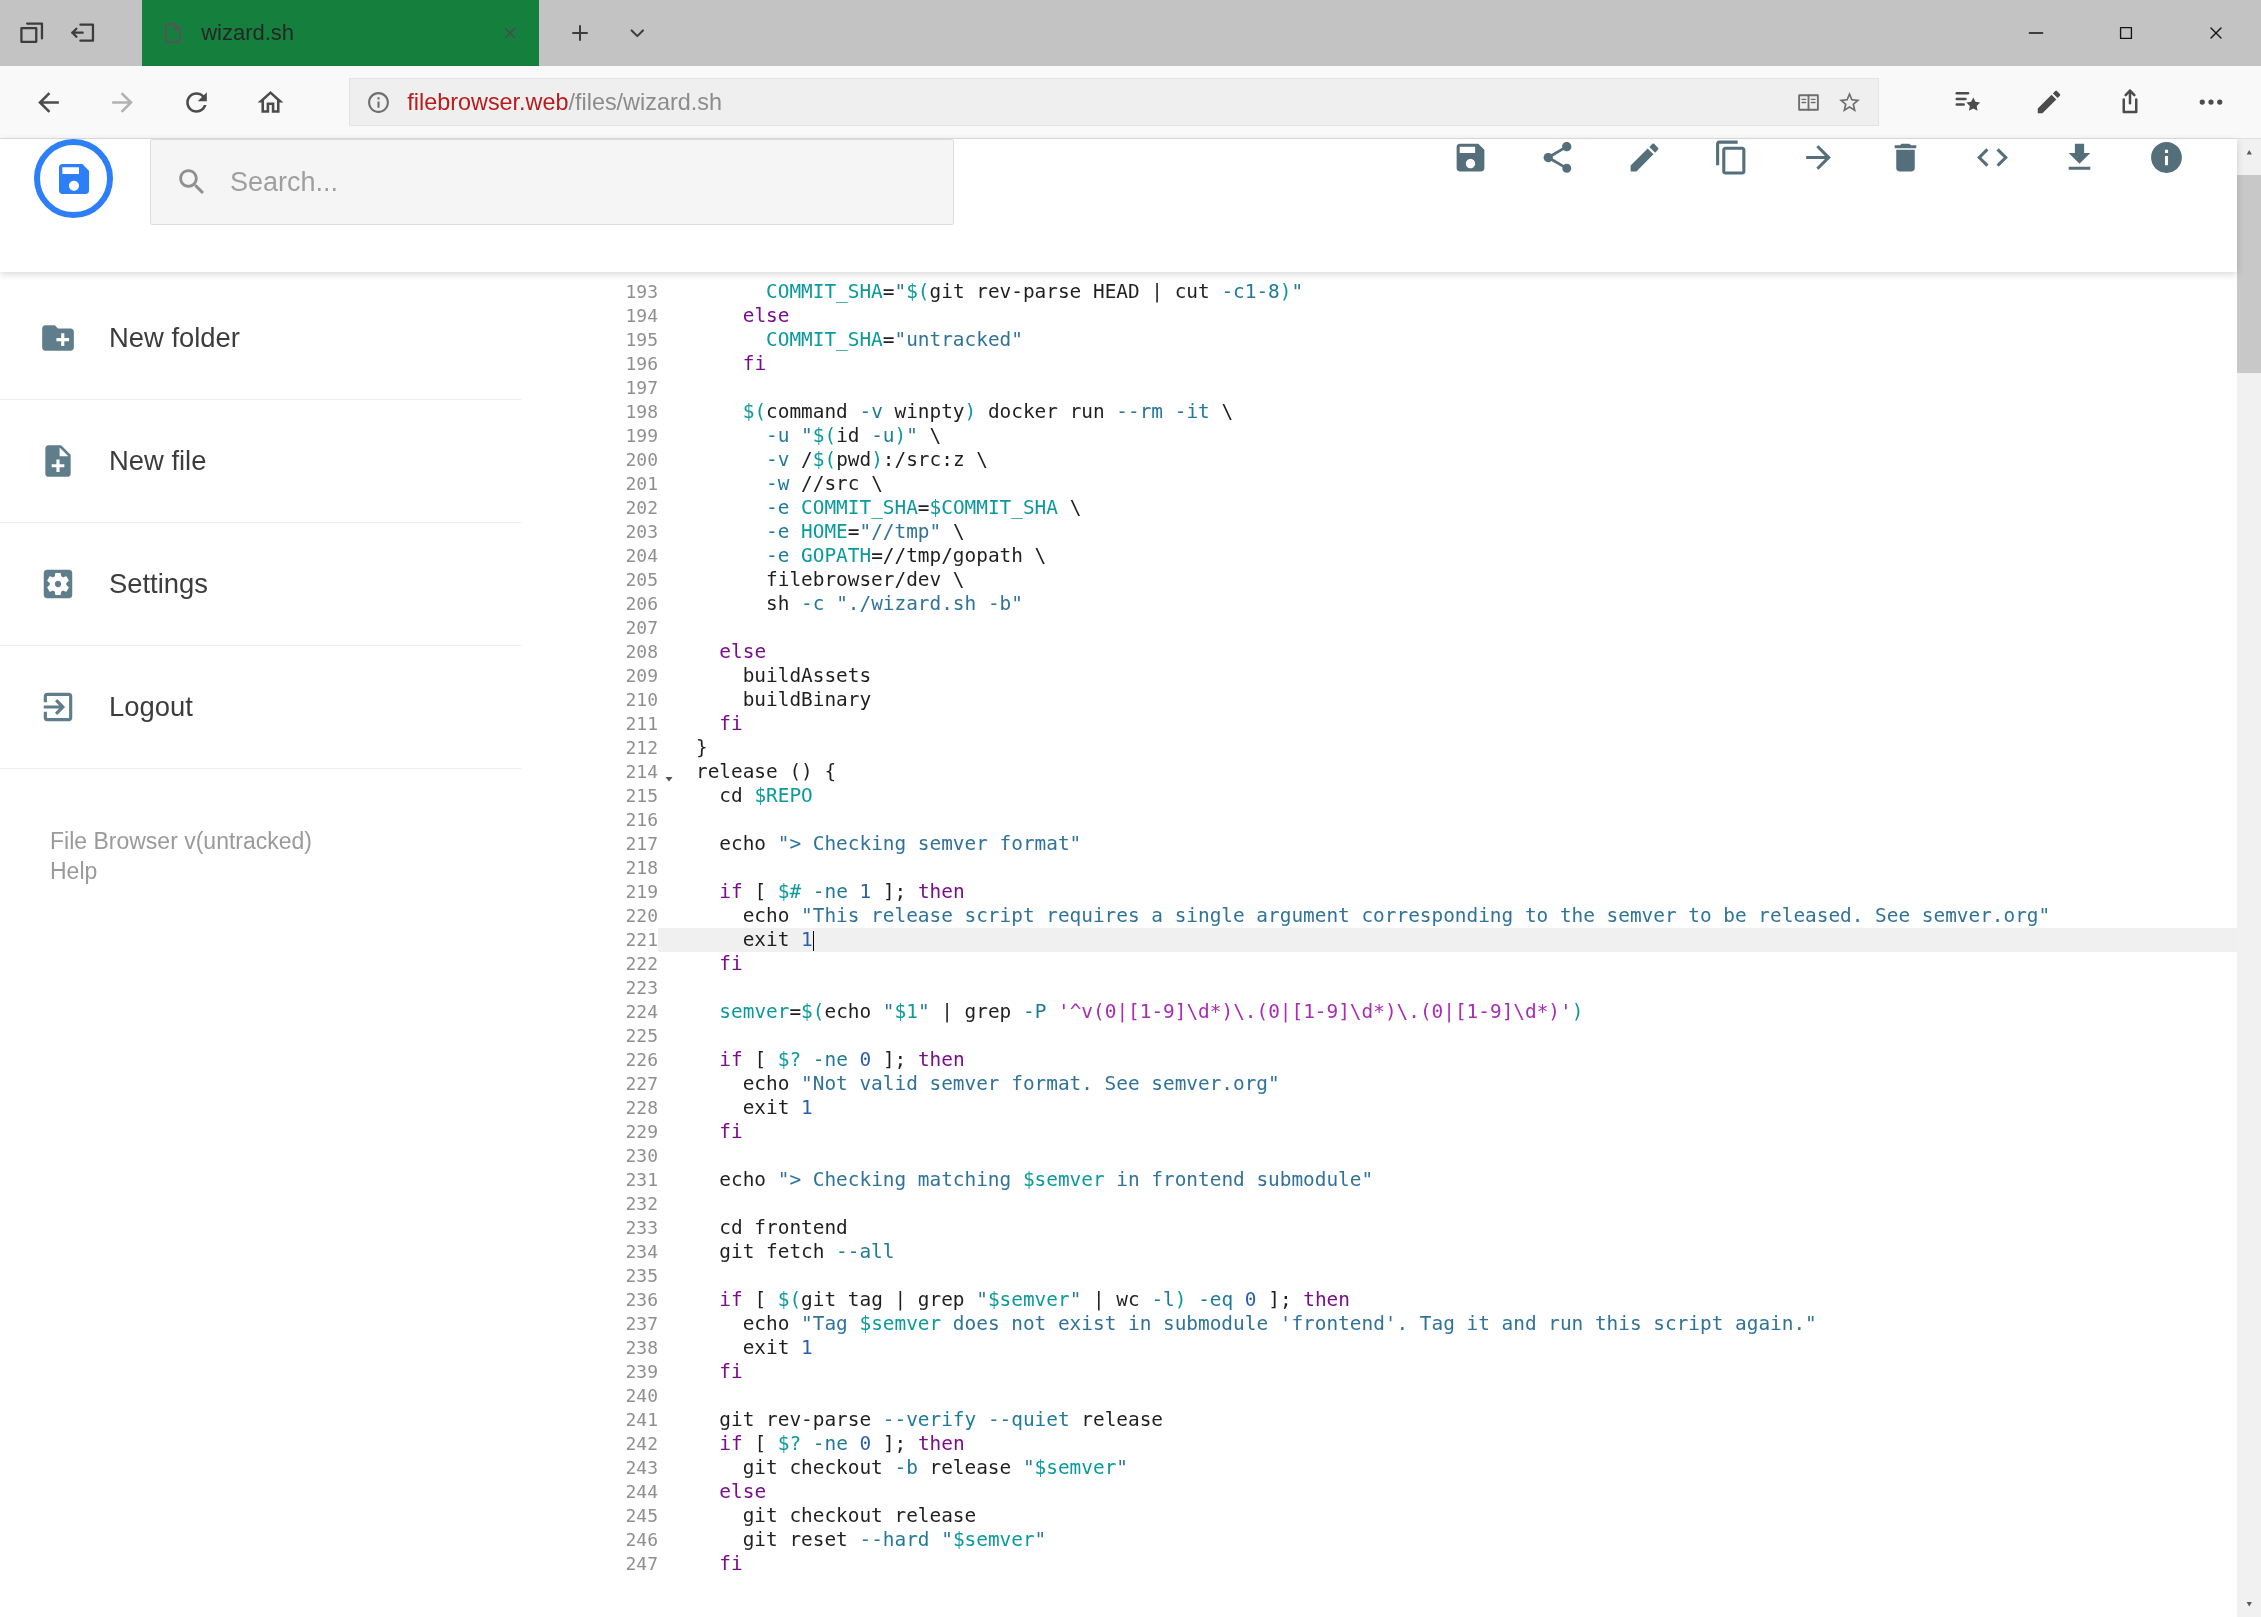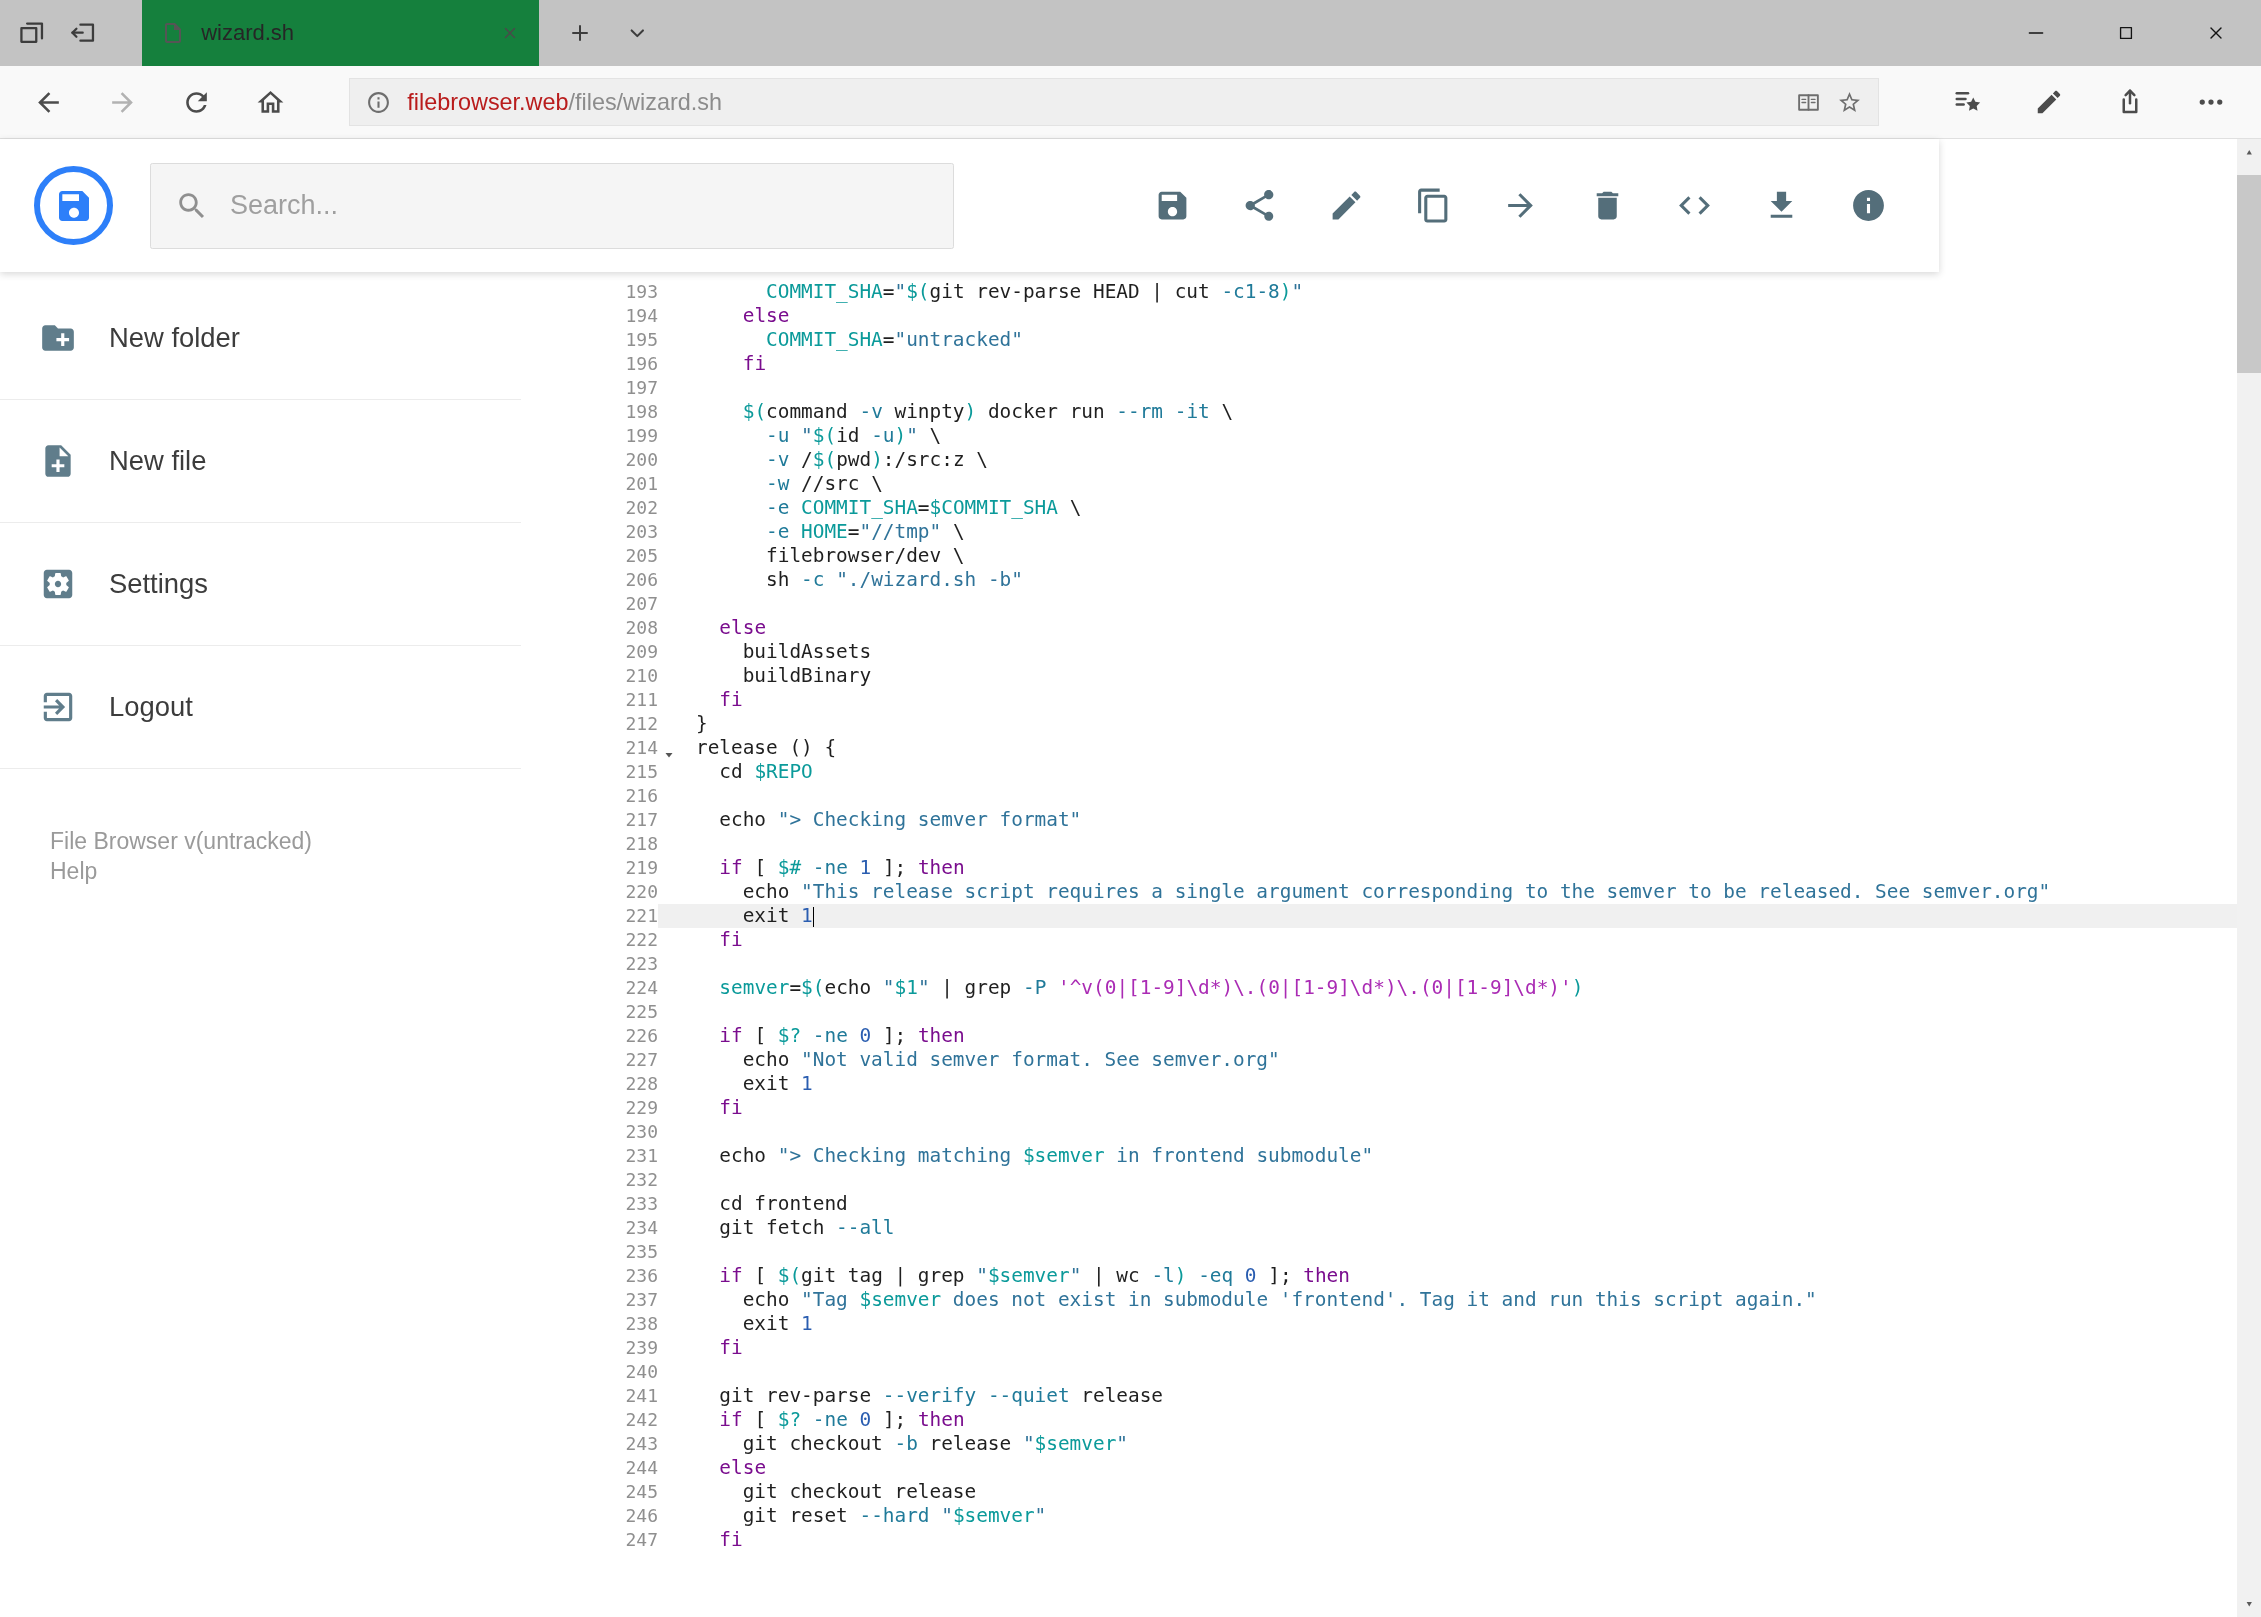--- a/index.html
+++ b/index.html
@@ -35,23 +35,23 @@
   .addressbar { width:1530px; height:48px; background:#efefef; border:0.8px solid #e3e3e3;
                 display:flex; align-items:center; gap:16px; padding:0 16px; margin-left:42px; cursor:text; }
   .ab-ico { font-size:25px; color:#6e6e6e; cursor:pointer; }
   .url { flex:1; font-size:23.4px; white-space:nowrap; overflow:hidden; }
   .url .host { color:#b91c1c; }
   .url .path { color:#8c8c8c; }
   .nav-right { display:flex; margin-left:auto; padding-right:9.7px; }
   .nav-right .icon { width:81px; font-size:30px; color:#4c4c4c; cursor:pointer; }
 
   
-  #appheader { position:absolute; left:0; top:139px; width:1939px; height:133px;
+  #appheader { position:absolute; left:0; top:139px; width:2237px; height:133px;
                background:#fff; box-shadow:0 2.4px 7.3px rgba(0,0,0,0.16);
-               display:flex; align-items:center; z-index:4; }
+               display:flex; align-items:flex-start; z-index:4; }
   .logo { margin-left:34px; width:79px; height:79px; flex:none; border-radius:50%;
           border:6.5px solid var(--accent-blue,#2d7ff9); color:var(--accent-blue,#2d7ff9);
           background:#fff; display:flex; align-items:center; justify-content:center;
           font-size:40px; cursor:pointer; }
   .searchbox { margin-left:37px; width:804px; height:86px; background:#f5f5f5;
                border:0.8px solid #dcdcdc; border-radius:2.4px; display:flex;
                align-items:center; gap:21px; padding:0 24px; cursor:text; }
   .s-ico { font-size:34px; color:#8f8f8f; }
   .search-input { flex:1; border:none; outline:none; background:transparent;
                   font-size:27px; color:#333; font-family:inherit; }
@@ -395,20 +395,25 @@
         <span class="gutter">202</span>
         <span class="fold-col"></span>
         <span class="code"><span class="tk-pl">      </span><span class="tk-flag">-e</span><span class="tk-pl"> </span><span class="tk-var">COMMIT_SHA</span><span class="tk-pl">=</span><span class="tk-var">$COMMIT_SHA</span><span class="tk-pl"> \</span></span>
       </div>
       <div class="code-row">
         <span class="gutter">203</span>
         <span class="fold-col"></span>
         <span class="code"><span class="tk-pl">      </span><span class="tk-flag">-e</span><span class="tk-pl"> </span><span class="tk-var">HOME</span><span class="tk-pl">=</span><span class="tk-str">"//tmp"</span><span class="tk-pl"> \</span></span>
       </div>
       <div class="code-row">
+        <span class="gutter">204</span>
+        <span class="fold-col"></span>
+        <span class="code"><span class="tk-pl">      </span><span class="tk-flag">-e</span><span class="tk-pl"> </span><span class="tk-var">GOPATH</span><span class="tk-pl">=//tmp/gopath \</span></span>
+      </div>
+      <div class="code-row">
         <span class="gutter">205</span>
         <span class="fold-col"></span>
         <span class="code"><span class="tk-pl">      filebrowser/dev \</span></span>
       </div>
       <div class="code-row">
         <span class="gutter">206</span>
         <span class="fold-col"></span>
         <span class="code"><span class="tk-pl">      sh </span><span class="tk-flag">-c</span><span class="tk-pl"> </span><span class="tk-str">"./wizard.sh -b"</span></span>
       </div>
       <div class="code-row">

